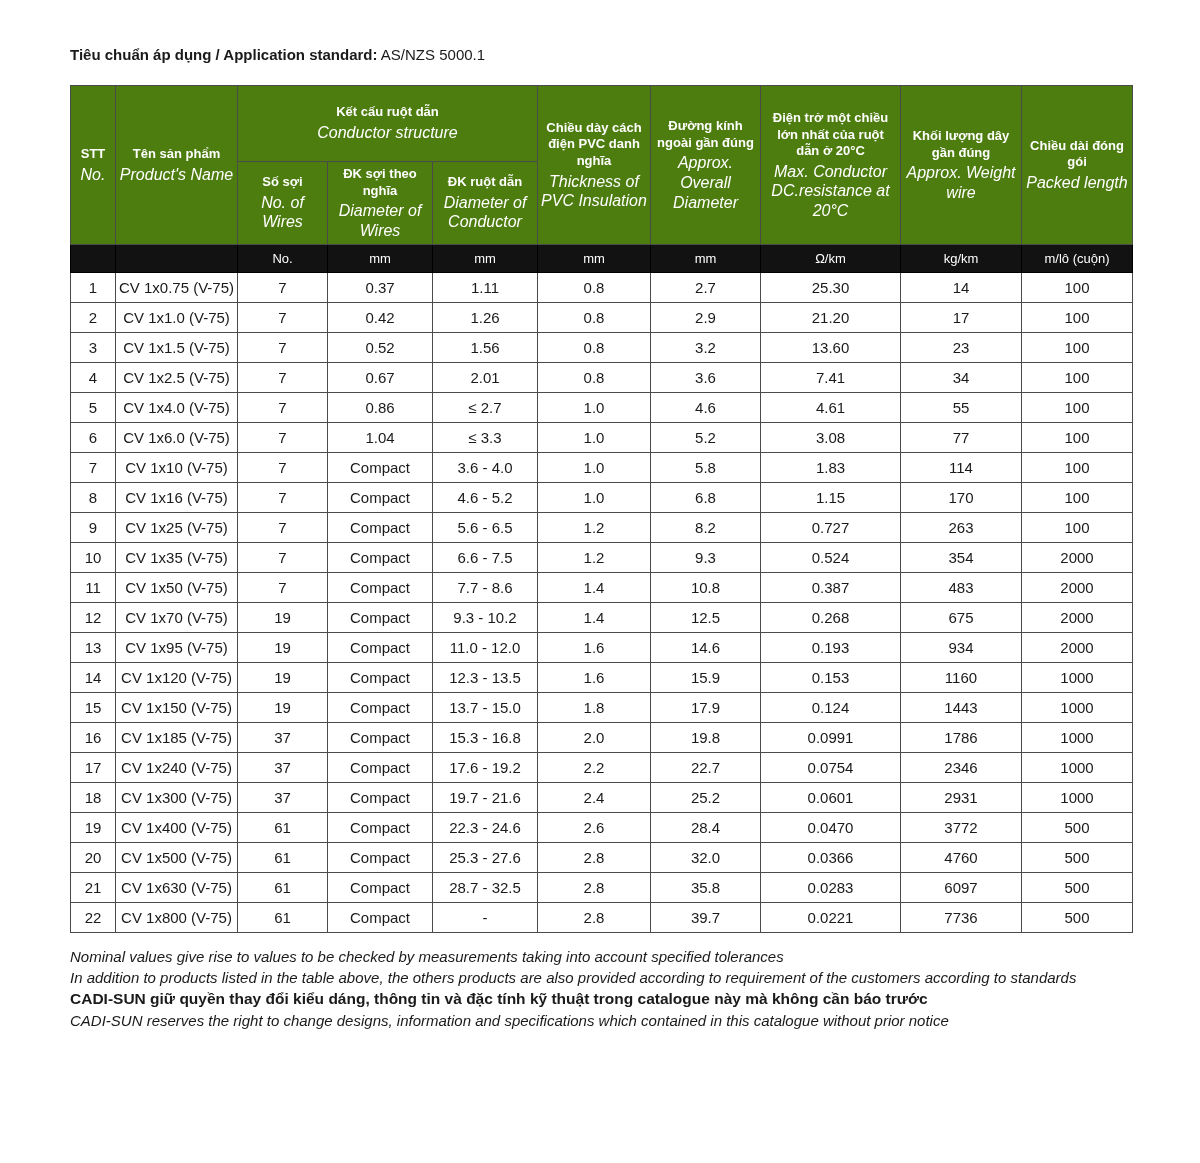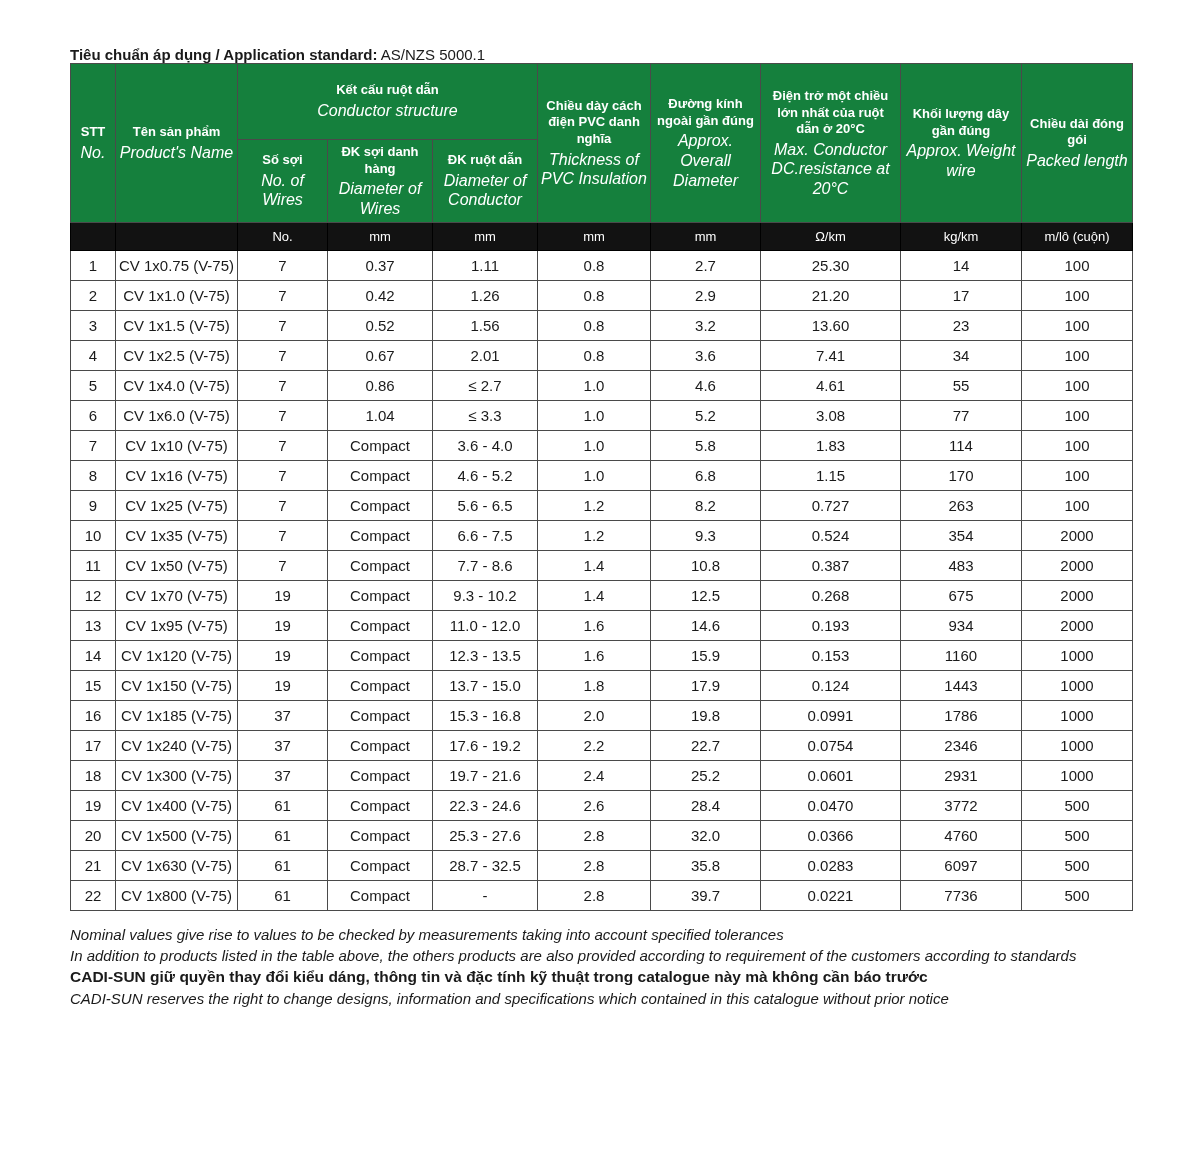--- a/index.html
+++ b/index.html
@@ -4,32 +4,32 @@
 <style>
   * { margin:0; padding:0; box-sizing:border-box; }
   html,body { background:#ffffff; }
   body {
     width:1200px; min-height:1163px;
     font-family:"Liberation Sans", sans-serif;
     color:#1a1a1a;
   }
   .page { padding:46px 34px 30px 70px; }
 
-  .title { font-size:15px; }
+  .title { font-size:15px; margin-bottom:22px; }
   .title .bold { font-weight:bold; }
 
   table.spec {
     border-collapse:collapse;
     width:1062px;
     table-layout:fixed;
   }
   table.spec th, table.spec td { border:1px solid #4a4a4a; }
 
   thead th {
-    background:#15803d; color:#ffffff;
+    background:#4d7c0f; color:#ffffff;
     font-weight:normal; vertical-align:middle;
     padding:4px 3px; border-color:#000;
   }
   tr.hdr-top { height:76px; }
   tr.hdr-sub { height:76px; }
   .h-vi { font-weight:bold; font-size:13px; line-height:1.28; text-align:center; }
   .h-en { font-style:italic; font-size:16px; line-height:1.22; text-align:center; margin-top:2px; }
 
   tr.units-row td {
     background:#121212; color:#ffffff;
@@ -104,21 +104,21 @@
           <div class="h-vi">Chiều dài đóng gói</div>
           <div class="h-en">Packed length</div>
         </th>
       </tr>
       <tr class="hdr-sub">
         <th>
           <div class="h-vi">Số sợi</div>
           <div class="h-en">No. of Wires</div>
         </th>
         <th>
-          <div class="h-vi">ĐK sợi danh hàng</div>
+          <div class="h-vi">ĐK sợi theo nghĩa</div>
           <div class="h-en">Diameter of Wires</div>
         </th>
         <th>
           <div class="h-vi">ĐK ruột dẫn</div>
           <div class="h-en">Diameter of Conductor</div>
         </th>
       </tr>
       <tr class="units-row">
         <td></td>
         <td></td>

